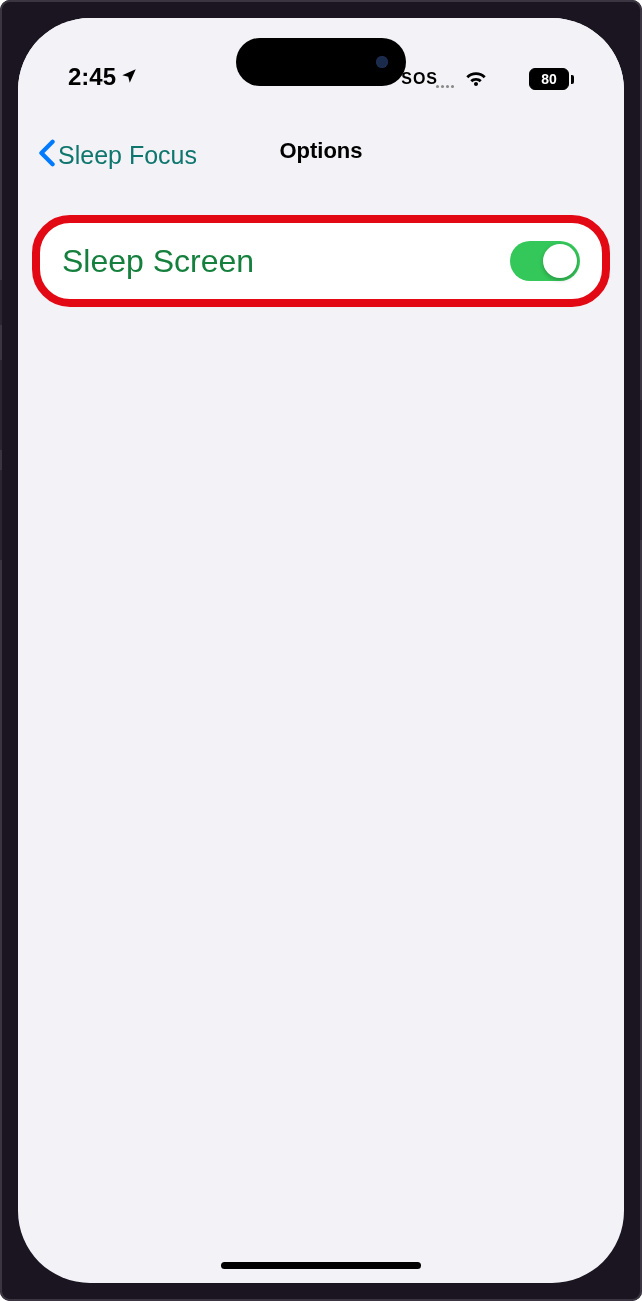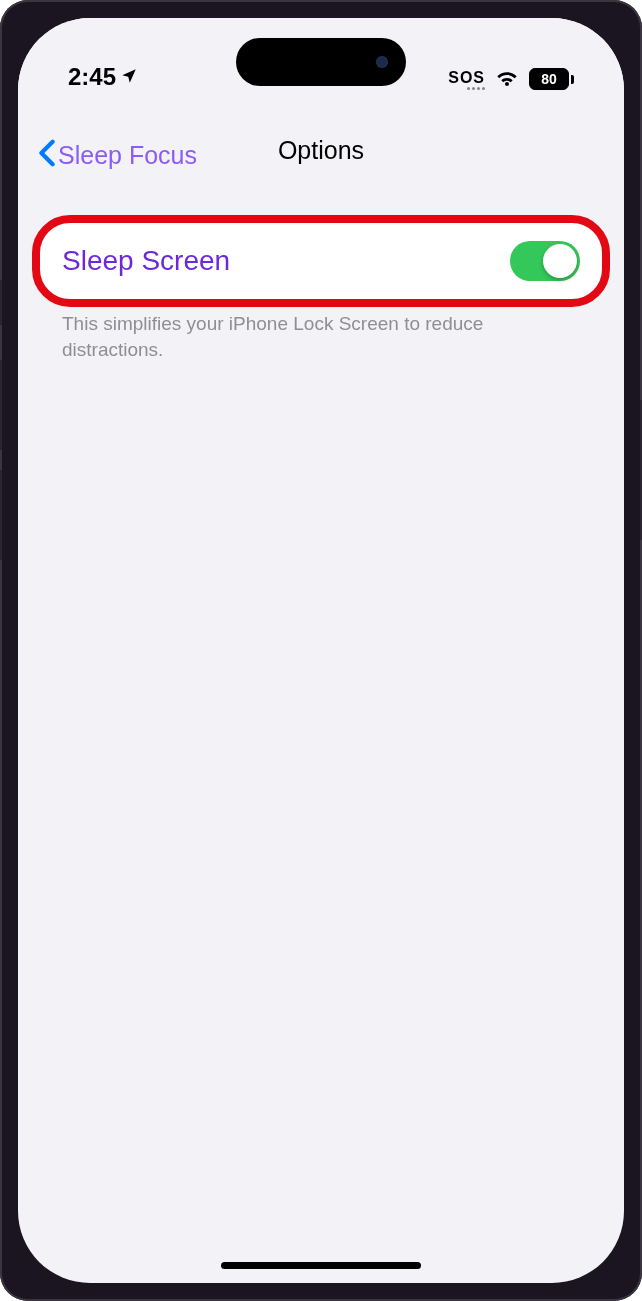--- a/index.html
+++ b/index.html
@@ -8,21 +8,21 @@
       background: #fff;
       display: flex;
       justify-content: center;
       align-items: flex-start;
       padding: 0;
     }
     .device-frame {
       width: 642px;
       height: 1301px;
       background: #1a1520;
-      border-radius: 28px;
+      border-radius: 10px;
       padding: 18px;
       position: relative;
       box-shadow: inset 0 0 0 2px #3a3540;
     }
     .screen {
       width: 100%;
       height: 100%;
       background: #f2f2f7;
       border-radius: 72px;
       overflow: hidden;
@@ -76,21 +76,21 @@
     .sos-label {
       font-size: 16px;
       font-weight: 700;
       letter-spacing: 1px;
     }
     .sim-dots { display: flex; flex-direction: column; gap: 2px; margin-left: -2px;}
     .sim-dots-row { display: flex; gap: 2px; }
     .sim-dot { width: 3px; height: 3px; border-radius: 50%; background: #888; }
     .wifi-icon svg { width: 24px; height: 20px; }
     .battery {
-      display: flex; align-items: center; gap: 2px;
+      display: flex; align-items: center; gap: 2px; margin-left: 31px;
     }
     .battery-body {
       width: 40px; height: 22px;
       border: 1.8px solid #000;
       border-radius: 6px;
       background: #000;
       display: flex; align-items: center; justify-content: center;
       position: relative;
     }
     .battery-txt { color: #fff; font-size: 14px; font-weight: 600; }
@@ -102,48 +102,48 @@
       align-items: center;
       position: relative;
       background: #f2f2f7;
     }
     .back-button {
       position: absolute;
       left: 20px;
       display: flex;
       align-items: center;
       gap: 2px;
-      color: #8b5cf6;
+      color: #0f766e;
       font-size: 25px;
       margin-top: 10px;
     }
     .chevron-left { font-size: 32px; font-weight: 400; line-height: 1; }
     .nav-title {
       position: absolute;
       left: 50%;
       transform: translateX(-50%);
-      font-size: 25px;
-      font-weight: 400;
+      font-size: 22px;
+      font-weight: 700;
       color: #000;
     }
     .content {
       padding: 40px 22px 0;
     }
     .toggle-row {
       background: #fff;
       border-radius: 14px;
       padding: 18px 22px;
       display: flex;
       align-items: center;
       justify-content: space-between;
       position: relative;
     }
     .toggle-label {
-      font-size: 28px;
-      color: #6d28d9;
+      font-size: 32px;
+      color: #15803d;
     }
     .toggle {
       width: 70px;
       height: 40px;
       background: #34c759;
       border-radius: 20px;
       position: relative;
       cursor: pointer;
     }
     .toggle-knob {
@@ -200,21 +200,21 @@
     <div class="status-bar">
       <div class="status-left">
         <span>2:45</span>
         <span>
           <svg width="18" height="18" viewBox="0 0 24 24" fill="#000">
               <path d="M3 11l18-8-8 18-2-8-8-2z"></path>
             </svg>
         </span>
       </div>
       <div class="status-right">
-        <div style="display:flex;flex-direction:column;align-items:flex-end;">
+        <div style="display:flex;flex-direction:row;align-items:flex-end;">
           <span class="sos-label">SOS</span>
           <div class="sim-dots">
             <div class="sim-dots-row">
                 <div class="sim-dot"></div>
                 <div class="sim-dot"></div>
                 <div class="sim-dot"></div>
                 <div class="sim-dot"></div>
               </div>
           </div>
         </div>
@@ -246,21 +246,20 @@
 
     <div class="content">
 
       <div class="toggle-row">
         <div class="highlight-ring"></div>
         <span class="toggle-label">Sleep Screen</span>
         <div class="toggle">
           <div class="toggle-knob"></div>
         </div>
       </div>
-      <div class="row-footer">This simplifies your iPhone Lock Screen to reduce distractions.</div>
 
       <div class="section-gap"></div>
 
 
     </div>
 
     <div class="home-indicator"></div>
   </div>
 </div>
 

